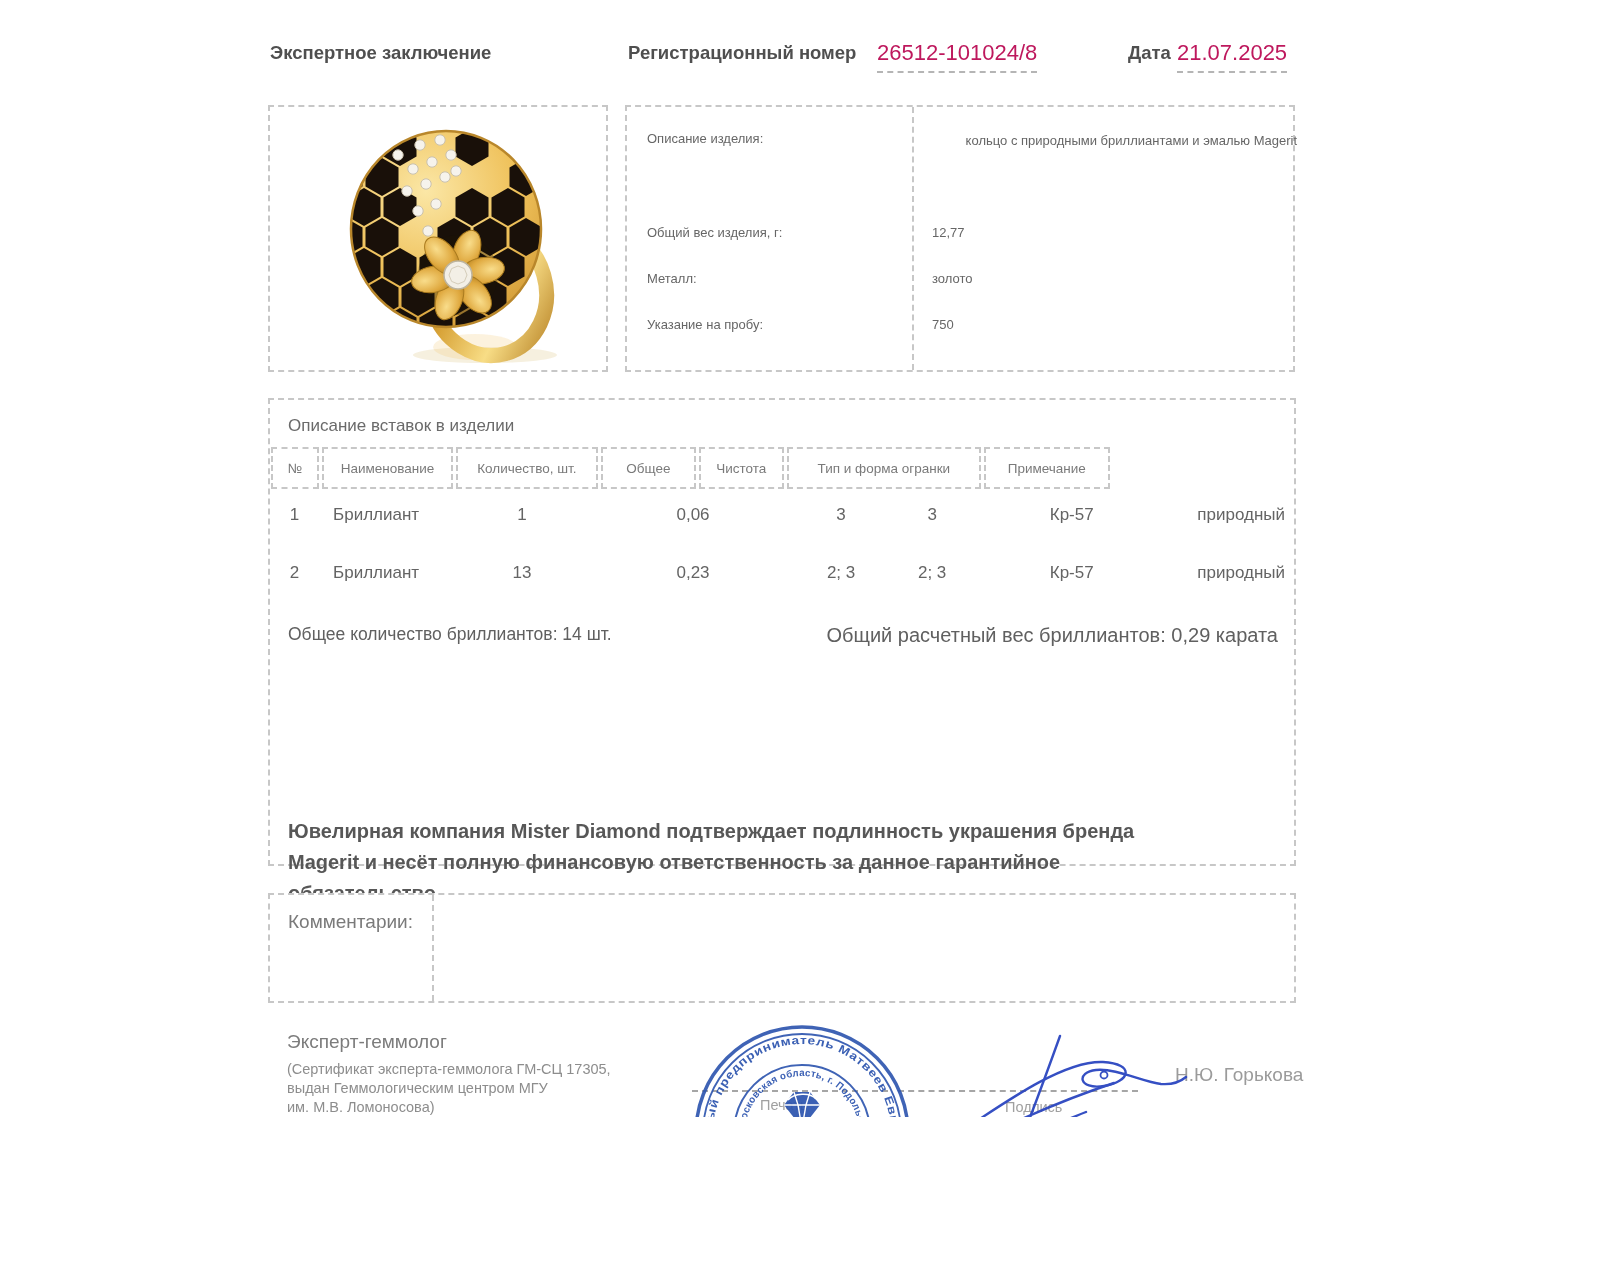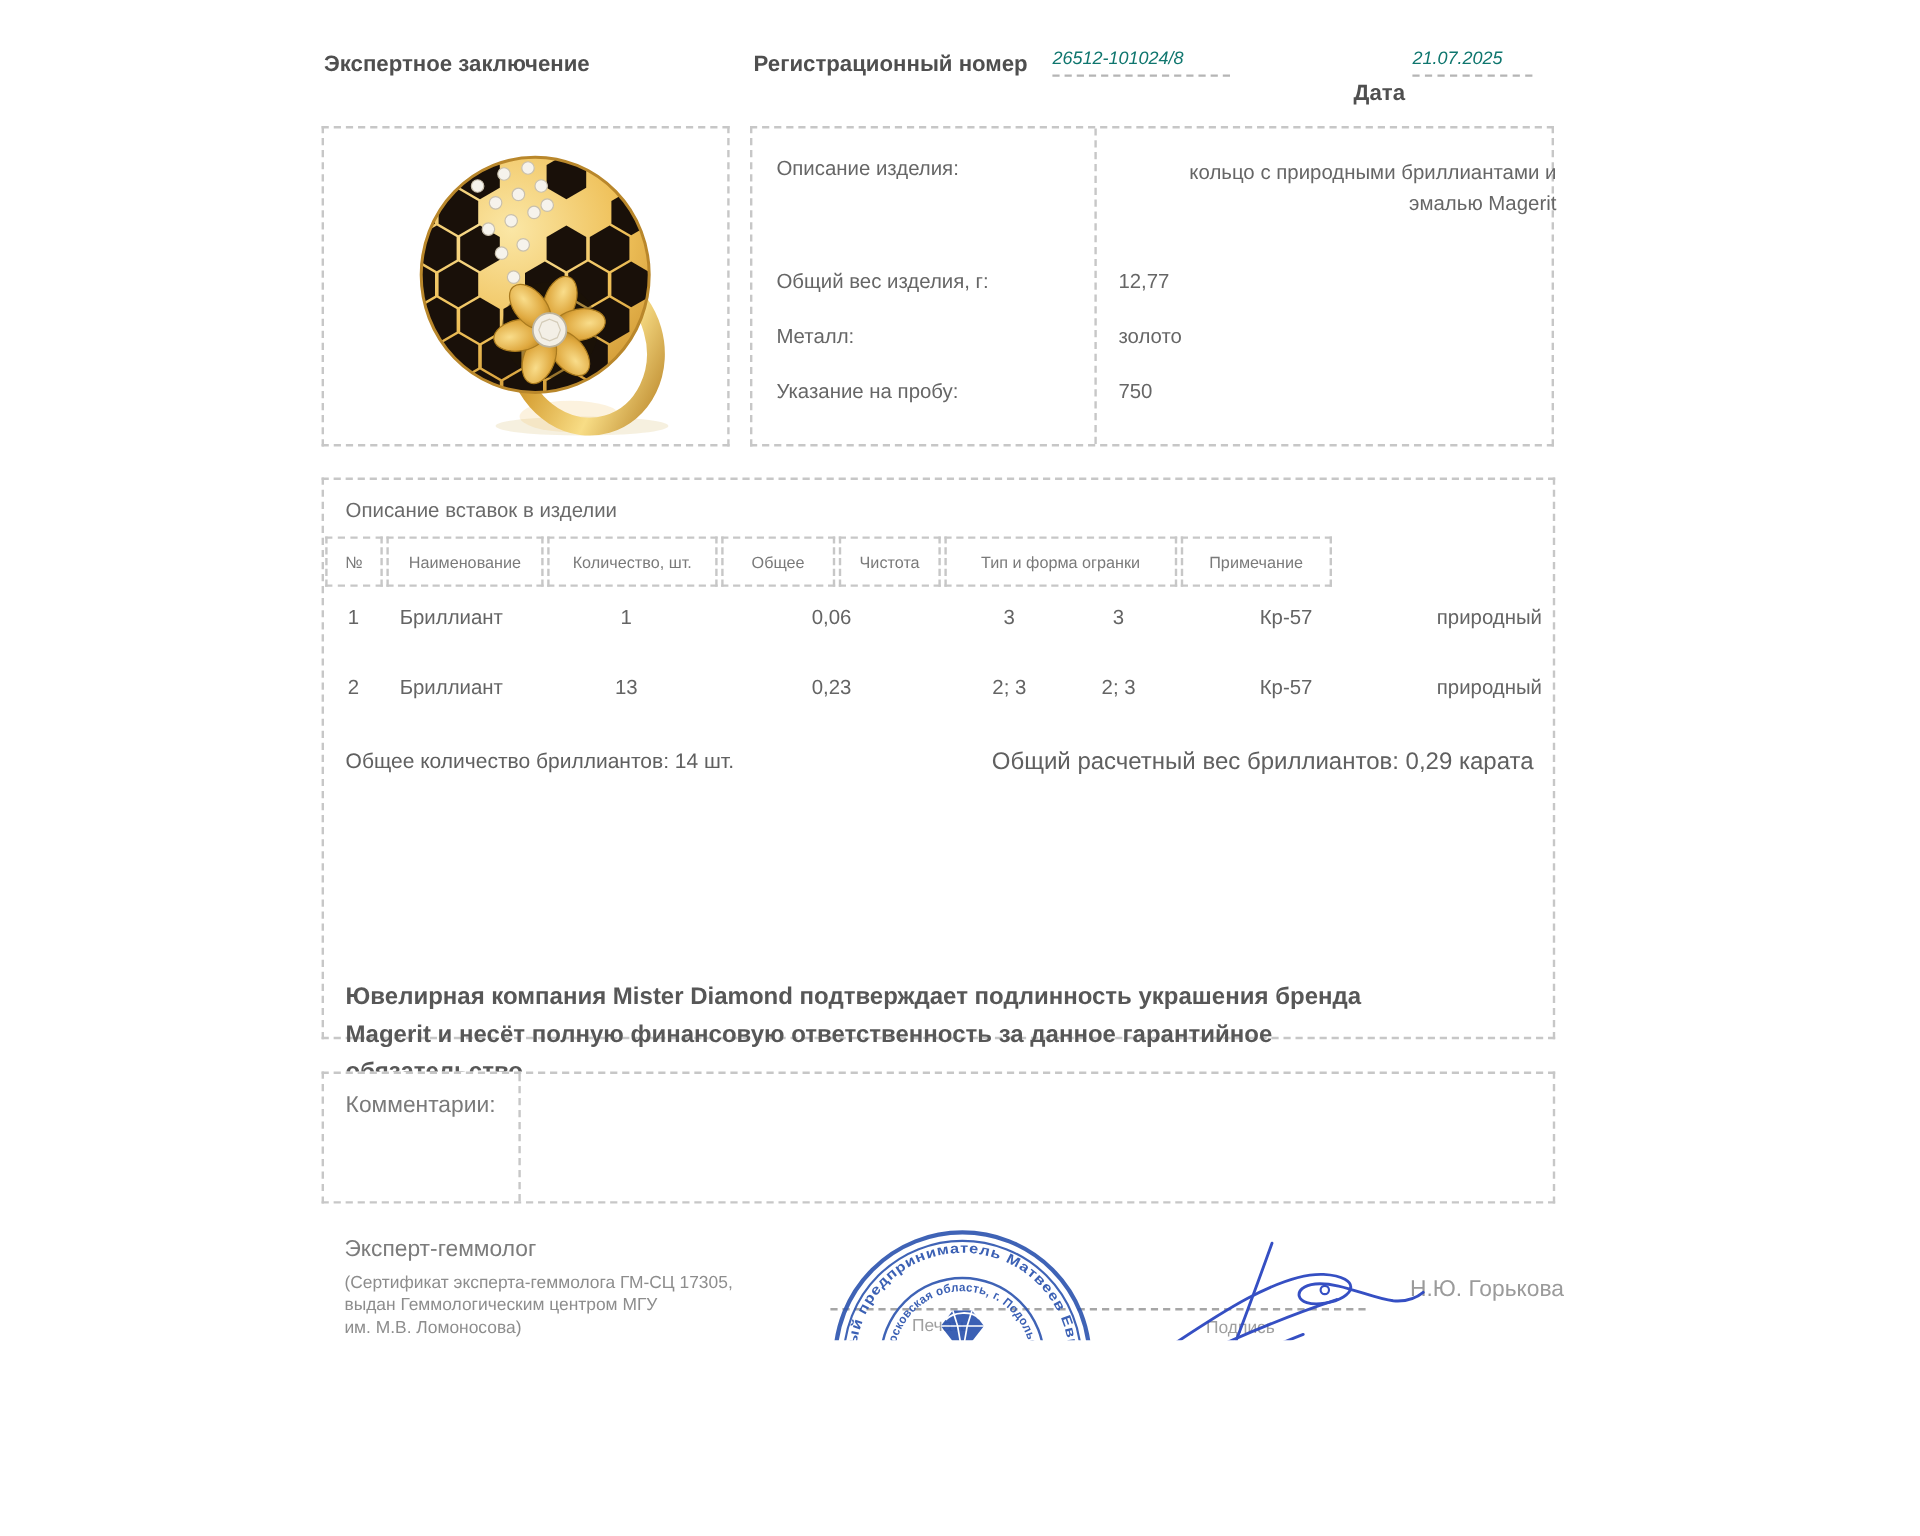--- a/index.html
+++ b/index.html
@@ -12,33 +12,33 @@
     width: 1600px;
     height: 1117px;
     background: #ffffff;
     overflow: hidden;
   }
   .abs { position: absolute; }
 
   
   .h-label { font-size: 18.5px; font-weight: bold; color: #4f4f4f; }
   .h-value {
-    font-size: 15px; color: #0f766e;
-    border-bottom: 2px dashed #b5b5b5; padding-bottom: 5px; font-style: italic;
+    font-size: 22px; color: #be185d;
+    border-bottom: 2px dashed #b5b5b5; padding-bottom: 5px;
   }
 
   
   .dbox { border: 2px dashed #c7c7c7; position: absolute; background: #fff; }
 
   
   .details-divider {
     position: absolute; left: 285px; top: 0; bottom: 0;
     border-left: 2px dashed #c7c7c7;
   }
-  .d-label, .d-value { position: absolute; font-size: 17px; color: #666666; }
+  .d-label, .d-value { position: absolute; font-size: 13px; color: #666666; }
   .d-label { left: 20px; }
   .d-value { left: 305px; }
   .d-value.wrap { width: 365px; line-height: 1.55; text-align: right; }
 
   
   .ins-title { position: absolute; left: 18px; top: 16px; font-size: 17px; color: #6a6a6a; }
   .thead { position: absolute; left: 1px; right: 1px; top: 47px; height: 42px; display: flex; gap: 3px; }
   .th {
     border: 2px dashed #c7c7c7;
     display: flex; align-items: center; justify-content: center;
@@ -87,21 +87,21 @@
   svg text { font-family: "Liberation Sans", "DejaVu Sans", sans-serif; }
 </style>
 </head>
 <body>
 
 <div class="page">
 
   <div class="abs h-label" style="left:270px; top:42px;">Экспертное заключение</div>
   <div class="abs h-label" style="left:628px; top:42px;">Регистрационный номер</div>
   <div class="abs h-value" style="left:877px; top:40px; min-width:148px;">26512-101024/8</div>
-  <div class="abs h-label" style="left:1128px; top:42px;margin-top:24px;">Дата</div>
+  <div class="abs h-label" style="left:1128px; top:42px;">Дата</div>
   <div class="abs h-value" style="left:1177px; top:40px; min-width:100px;">21.07.2025</div>
 
   <div class="dbox" style="left:268px; top:105px; width:340px; height:267px;">
     <svg width="336" height="263" viewBox="0 0 336 263">
       <defs>
         <radialGradient id="domeGold" cx="40%" cy="32%" r="85%">
           <stop offset="0%" stop-color="#fbe7a6"></stop>
           <stop offset="45%" stop-color="#efc15a"></stop>
           <stop offset="80%" stop-color="#cc932f"></stop>
           <stop offset="100%" stop-color="#9c6c1d"></stop>

